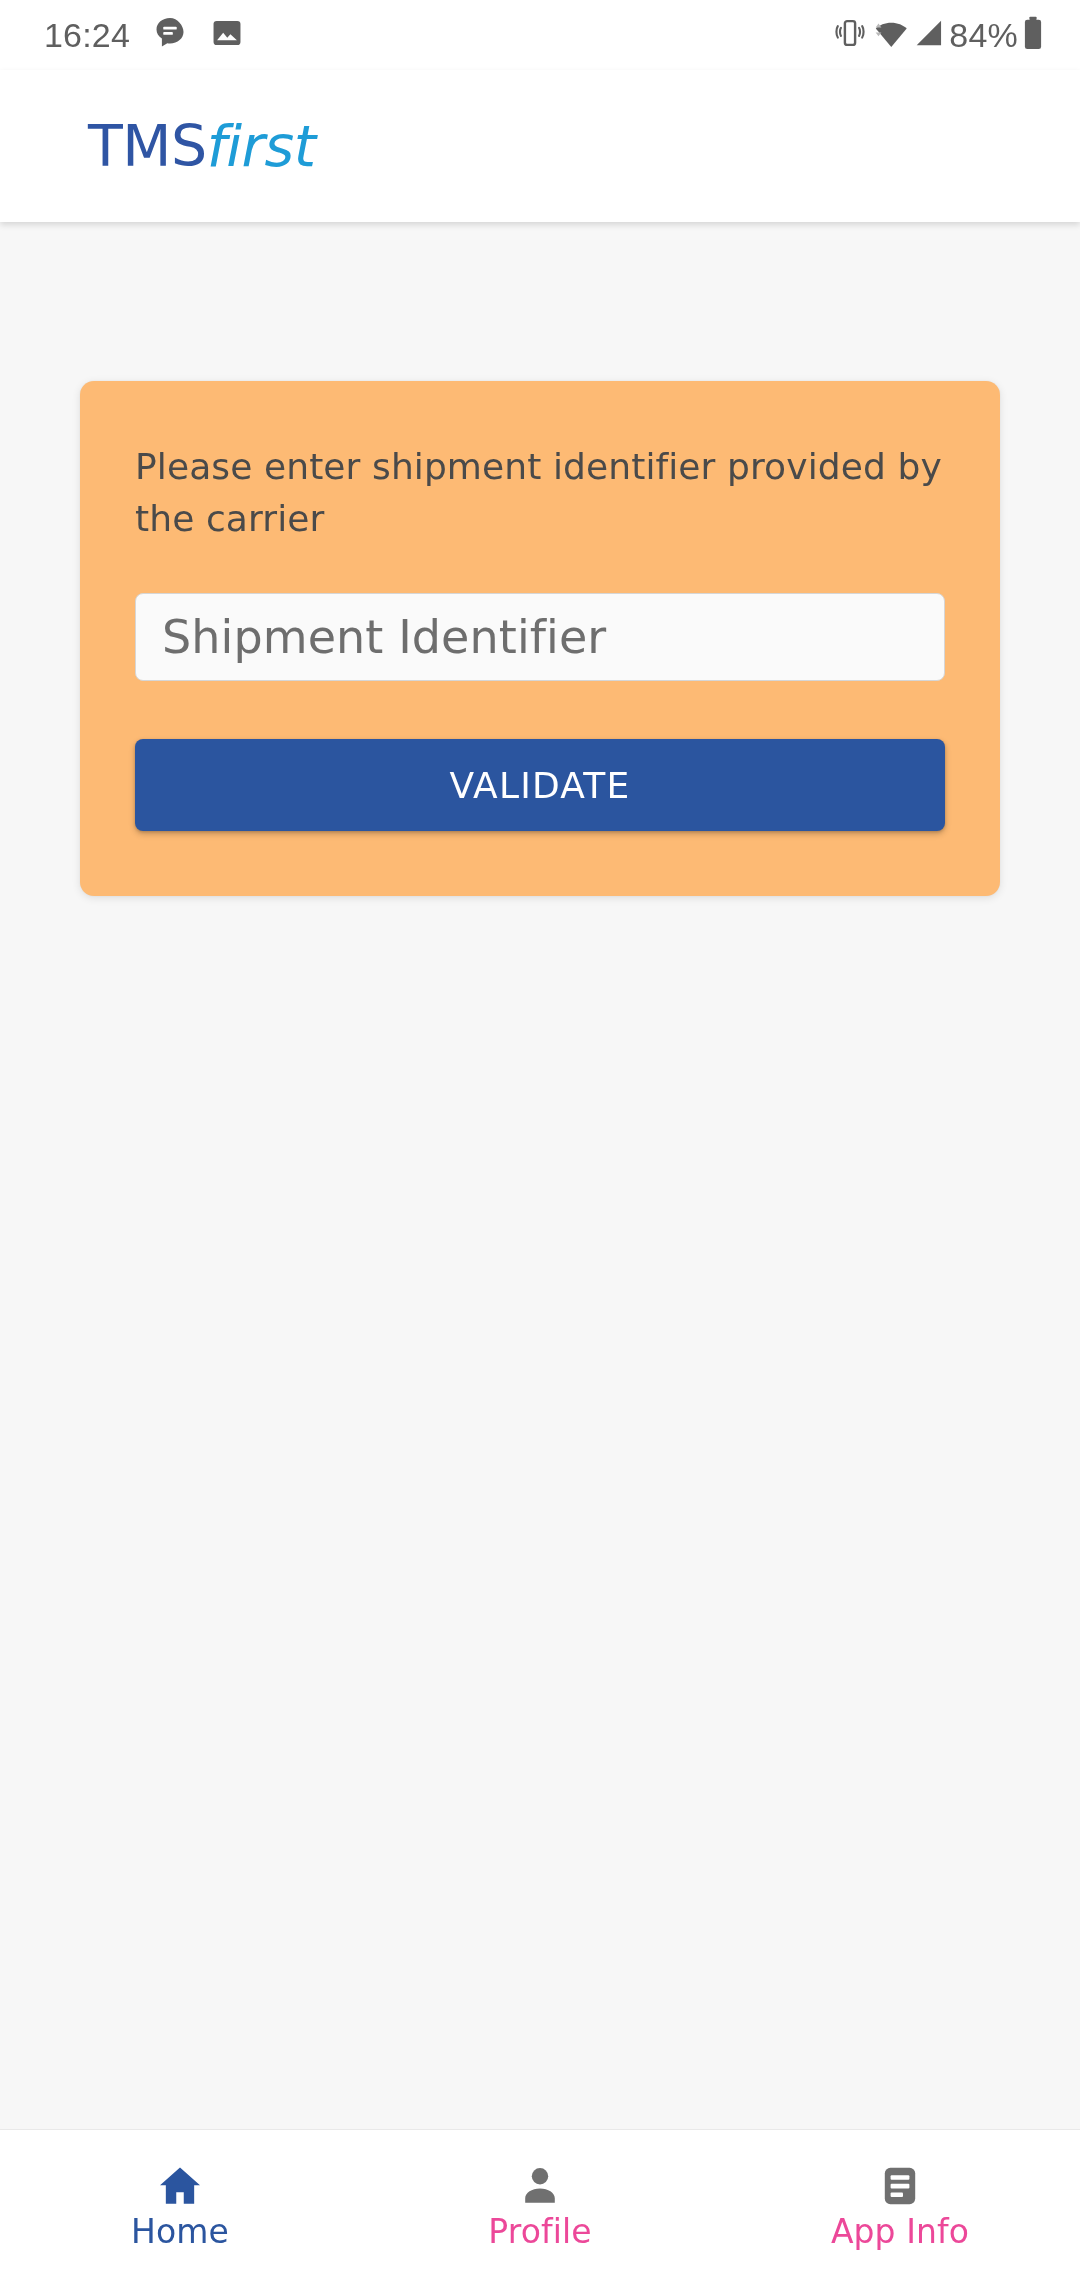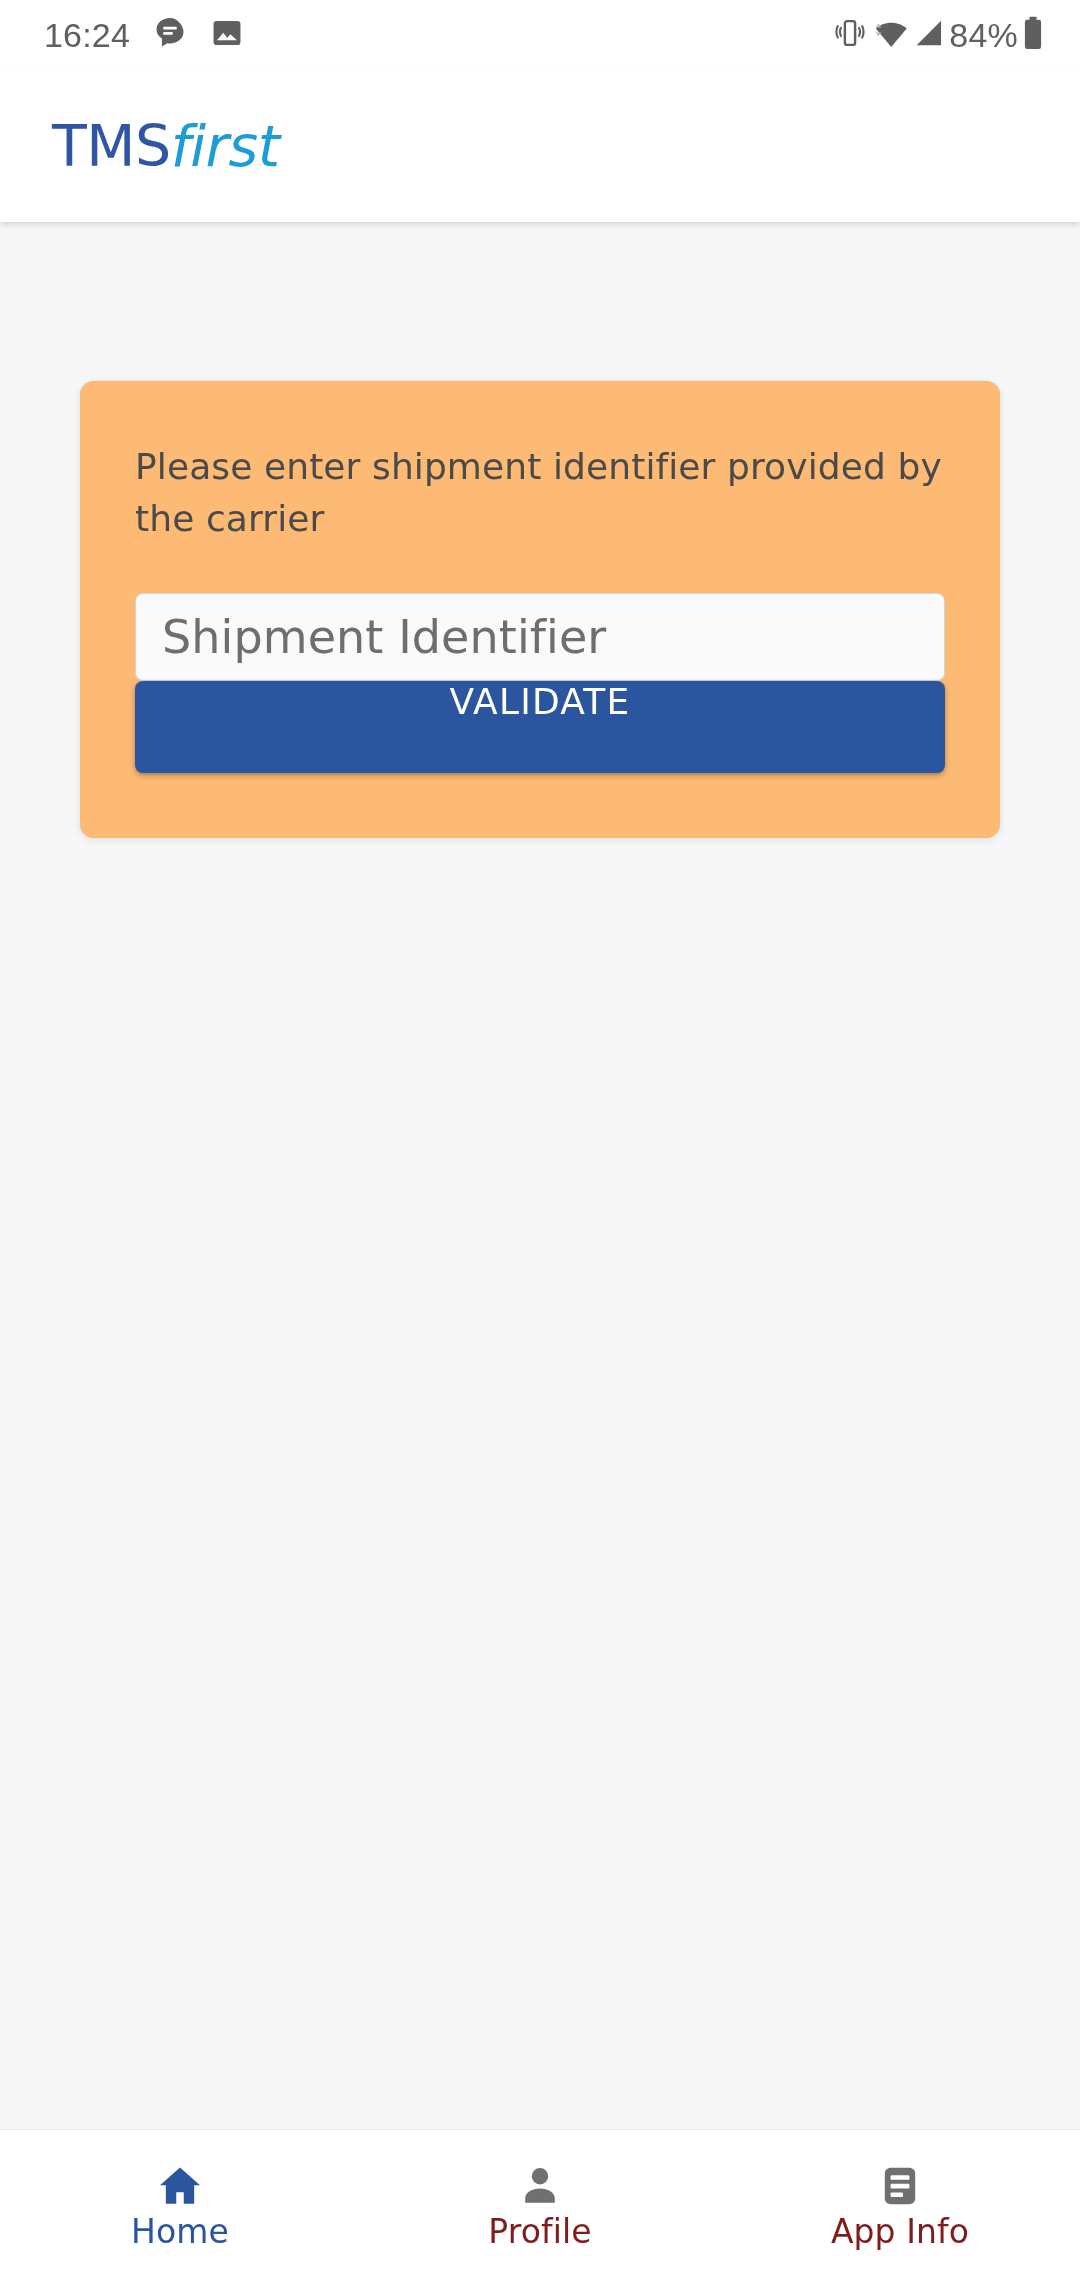--- a/index.html
+++ b/index.html
@@ -37,21 +37,21 @@
   
   .appbar {
     height:152px;
     background:#ffffff;
     display:flex; align-items:center;
     padding-left:52px;
     flex:0 0 auto;
     box-shadow:0 3px 6px rgba(0,0,0,0.13);
     position:relative; z-index:5;
   }
-  .logo { display:flex; align-items:baseline; }
+  .logo { display:flex; align-items:baseline;margin-left:36px; }
   .logo-tms {
     font-size:57px; color:#2f55a4; letter-spacing:-0.5px;
     font-family:"DejaVu Sans", sans-serif; font-weight:400;
   }
   .logo-first {
     font-size:57px; color:#1e9cd7; font-style:italic;
     letter-spacing:-0.5px;
     font-family:"DejaVu Sans", sans-serif; font-weight:400;
   }
 
@@ -86,24 +86,25 @@
     background:#fafafa;
     display:flex; align-items:center;
     padding:0 26px;
   }
   .field-ph {
     font-size:46px; color:#6e6e6e;
     letter-spacing:0.1px;
     font-family:"DejaVu Sans", sans-serif;
   }
   .btn {
+    margin-top:58px;
     height:92px;
     background:#2b559f;
     border-radius:8px;
-    display:flex; justify-content:center;
+    display:flex; align-items:center; justify-content:center;
     box-shadow:0 3px 6px rgba(0,0,0,0.22), 0 1px 3px rgba(0,0,0,0.16);
     cursor:pointer;
   }
   .btn-label {
     font-size:36px; color:#ffffff;
     letter-spacing:1.2px;
     font-family:"DejaVu Sans", sans-serif;
   }
 
   
@@ -119,21 +120,21 @@
     display:flex; flex-direction:column;
     align-items:center; justify-content:center;
     cursor:pointer;
   }
   .nav-label {
     font-size:33px;
     letter-spacing:0.1px;
     font-family:"DejaVu Sans", sans-serif;
   }
   .navitem.active .nav-label { color:#2b559f; }
-  .navitem.inactive .nav-label { color:#7f1d1d; }
+  .navitem.inactive .nav-label { color:#ec4899; }
   .navicon { height:52px; display:flex; align-items:center; justify-content:center; }
 </style>
 </head>
 <body>
 
 <div id="screen">
 
   <div class="statusbar">
     <div class="sb-left">
       <span class="sb-time">16:24</span>

